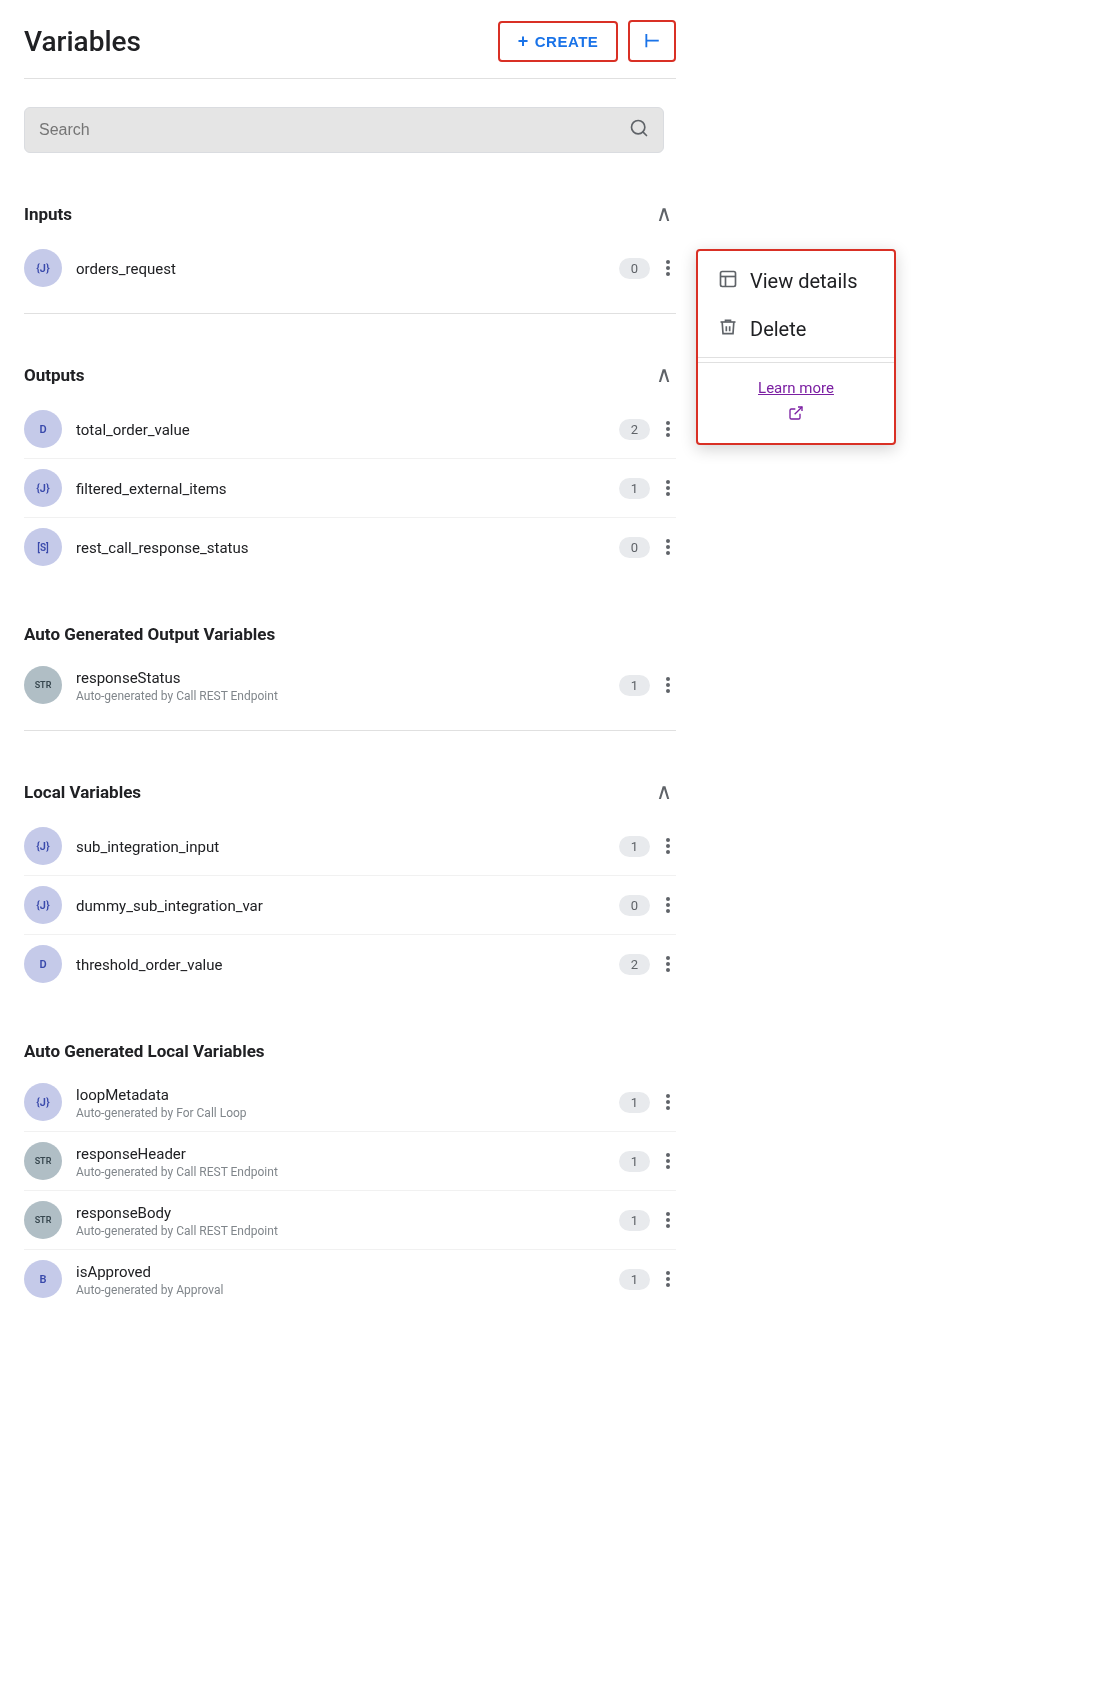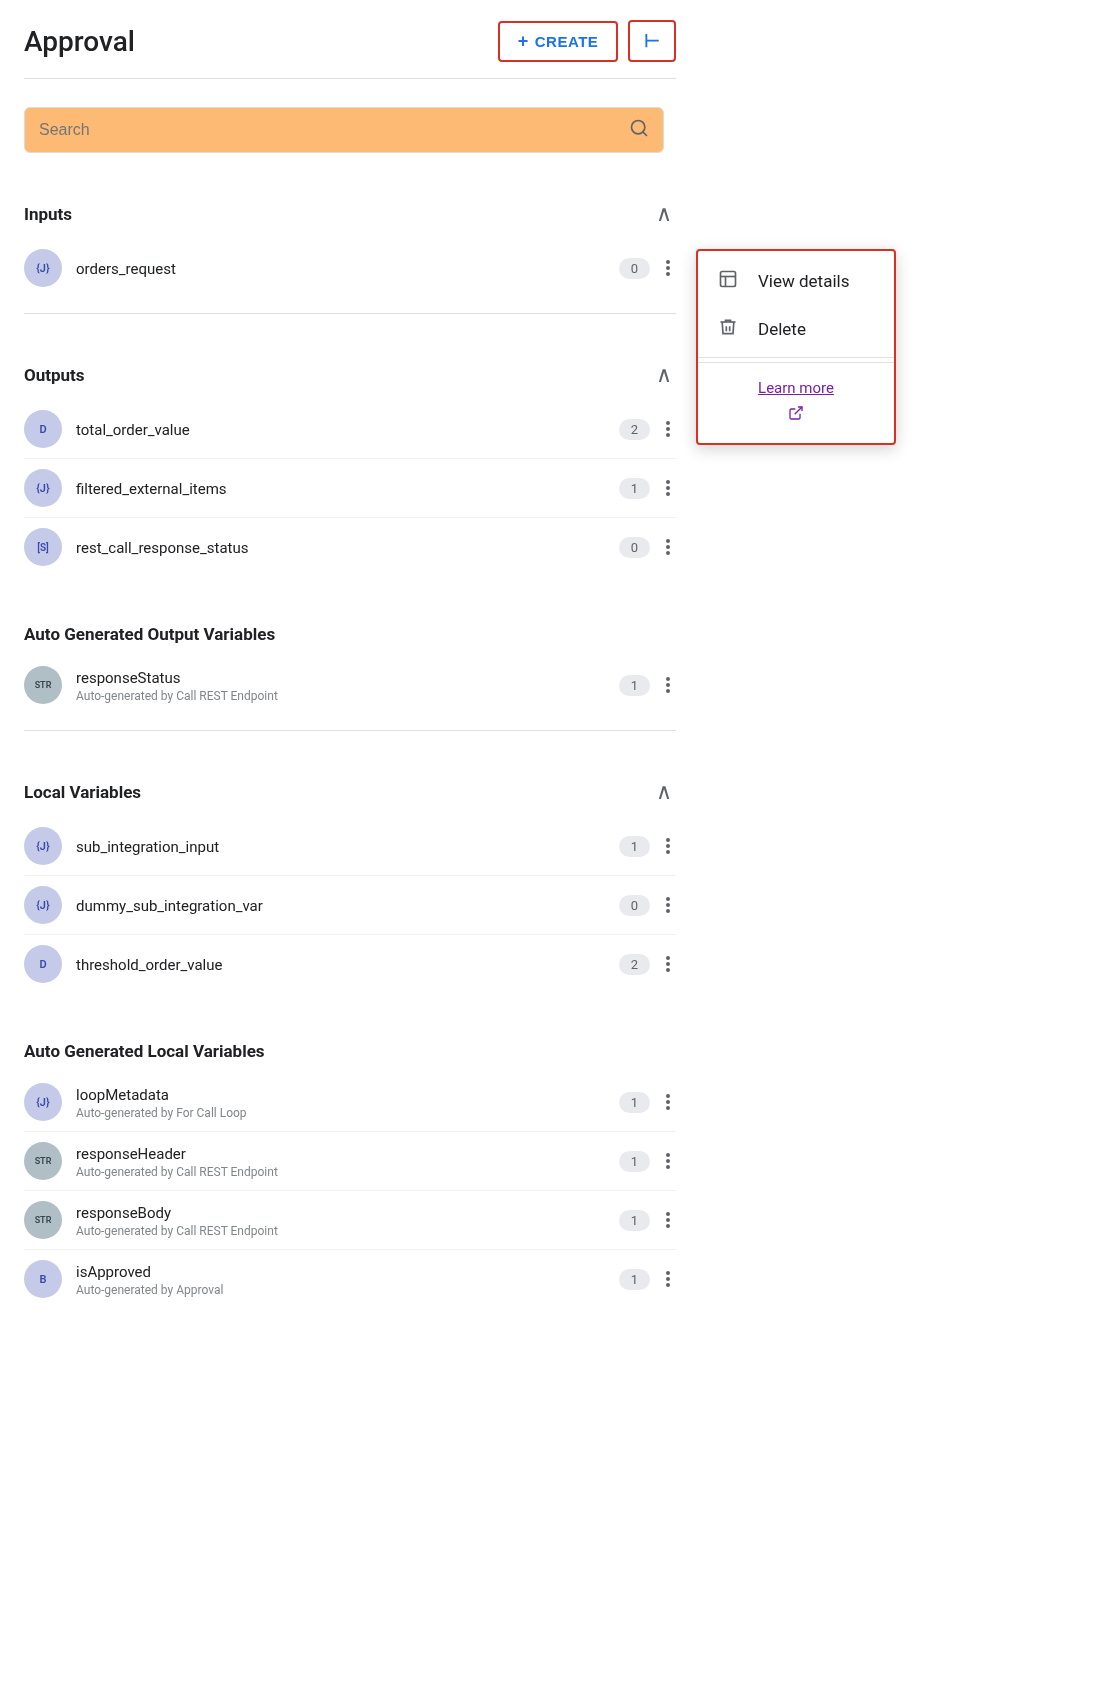--- a/index.html
+++ b/index.html
@@ -73,21 +73,21 @@
       margin-bottom: 24px;
     }
     .search-box {
       display: flex;
       align-items: center;
       border: 1px solid #dadce0;
       border-radius: 6px;
       padding: 10px 14px;
       width: 100%;
       max-width: 640px;
-      background: #fdba74;
+      background: #e5e5e5;
     }
     .search-input {
       border: none;
       outline: none;
       font-size: 16px;
       color: #5f6368;
       flex: 1;
       background: transparent;
     }
     .search-icon-svg {
@@ -205,23 +205,23 @@
       border: 2px solid #d93025;
       border-radius: 4px;
       box-shadow: 0 4px 16px rgba(0,0,0,0.18);
       z-index: 100;
       min-width: 200px;
       padding: 6px 0;
     }
     .context-menu-item {
       display: flex;
       align-items: center;
-      gap: 20px;
+      gap: 12px;
       padding: 12px 20px;
-      font-size: 17px;
+      font-size: 20px;
       color: #202124;
       cursor: pointer;
       white-space: nowrap;
     }
     .context-menu-divider {
       border: none;
       border-top: 1px solid #e0e0e0;
       margin: 4px 0;
     }
     .context-menu-link {
@@ -242,21 +242,21 @@
     .inputs-section {
       position: relative;
     }
   </style>
 </head>
 <body>
 
 <div class="page-container">
 
   <div class="header">
-    <h1 class="header-title">Approval</h1>
+    <h1 class="header-title">Variables</h1>
     <div class="header-actions">
       <button class="btn-create">
         <span class="plus">+</span>
         <span>CREATE</span>
       </button>
       <button class="btn-collapse-icon">
         <span>⊢</span>
       </button>
     </div>
   </div>

